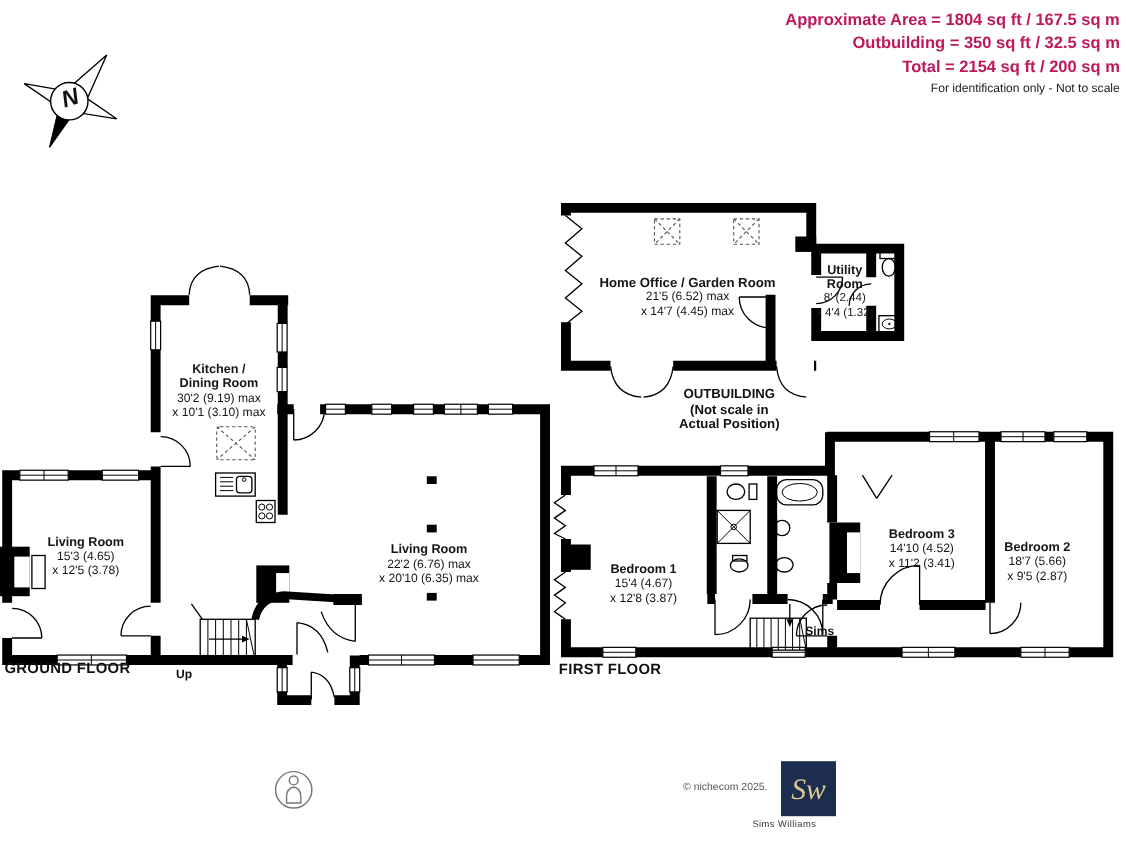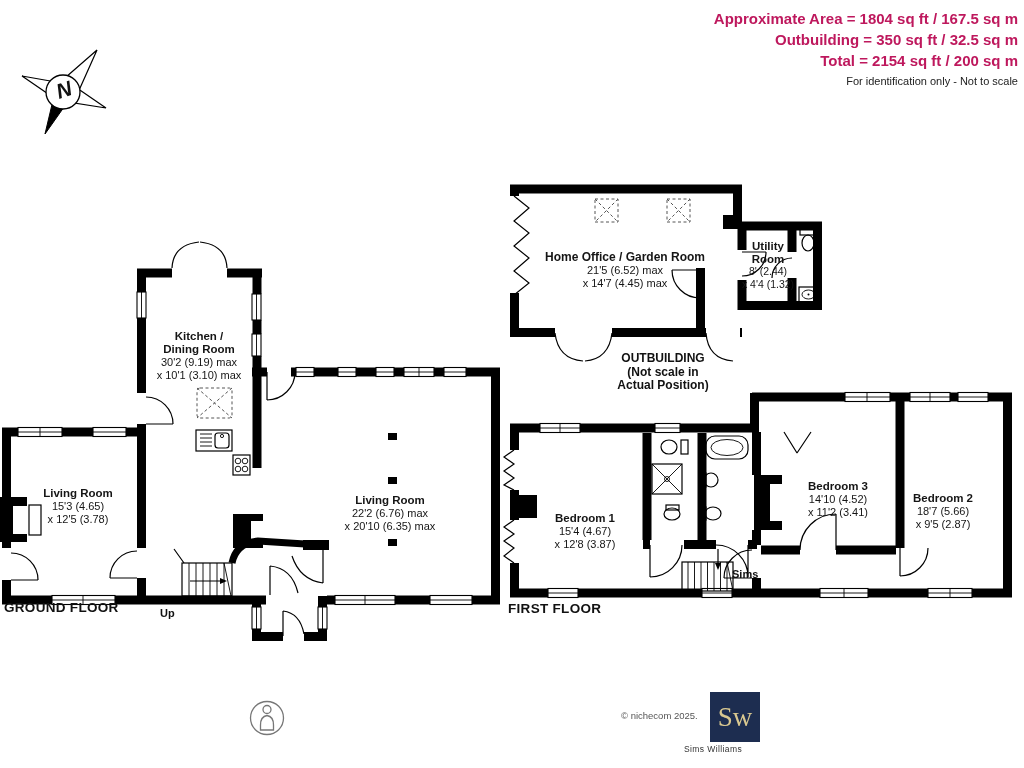--- a/index.html
+++ b/index.html
@@ -26,21 +26,21 @@
   .header .hn{font-size:11px;margin-top:4px;color:#222;}
 
   .ob-note{position:absolute;left:593px;top:352px;width:140px;text-align:center;
            font-weight:bold;font-size:12px;line-height:13.5px;}
 
   .footer-text{position:absolute;left:292px;top:699px;font-size:9px;line-height:11.5px;color:#555;}
   .footer-text div{white-space:pre;}
   .copyright{position:absolute;left:621px;top:710px;font-size:9.5px;color:#555;}
   .logo{position:absolute;left:710px;top:692px;width:50px;height:50px;background:#1d2d50;
         display:flex;align-items:center;justify-content:center;}
-  .logo span{font-family:"Liberation Serif",serif;font-size:27px;color:#d9c890;}
+  .logo span{font-family:"Liberation Serif",serif;font-style:italic;font-size:27px;color:#d9c890;}
   .logo-caption{position:absolute;left:684px;top:744px;width:70px;text-align:left;
                 font-size:8.5px;color:#333;letter-spacing:0.4px;}
   .ho-name{font-weight:bold;font-size:12px;}
 </style>
 </head>
 <body>
 
 <div class="page">
 
 <svg width="1024" height="768" viewBox="0 0 1024 768">

